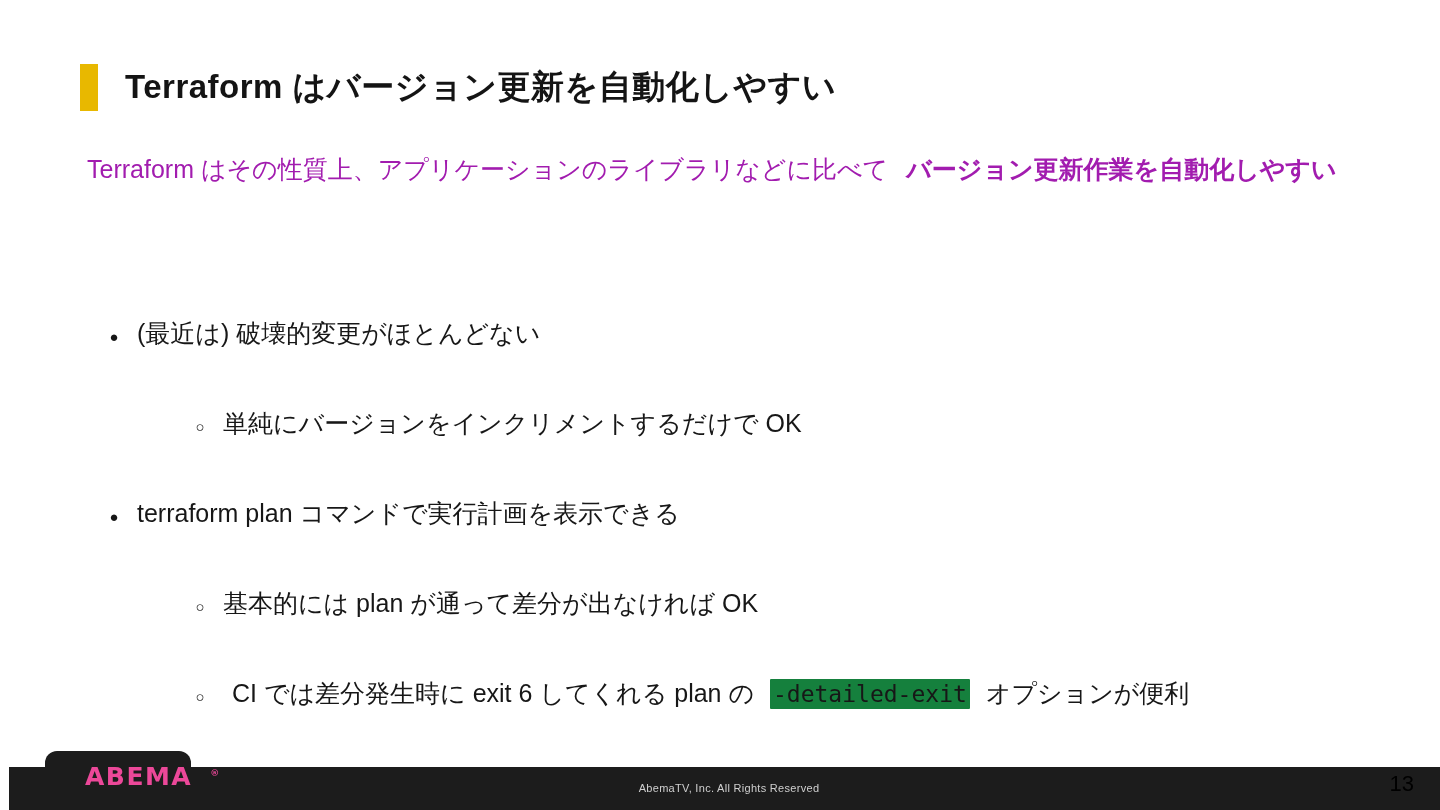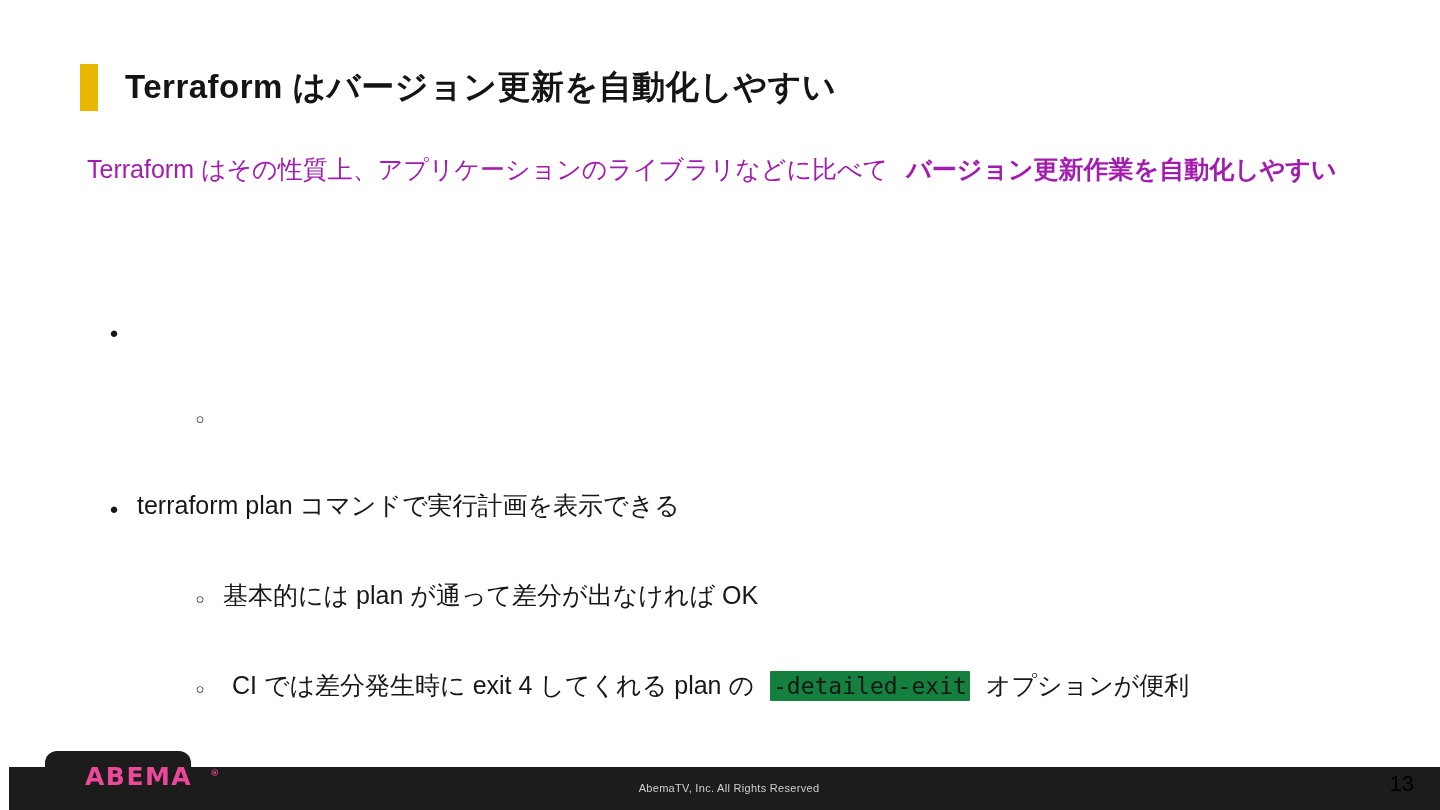--- a/index.html
+++ b/index.html
@@ -153,39 +153,41 @@
   </div>
 
   <div class="lead">
     <span>Terraform はその性質上、アプリケーションのライブラリなどに比べて</span><b>バージョン更新作業を自動化しやすい</b>
   </div>
 
   <div class="bullets">
 
     <div class="li level-1">
       <span class="marker">●</span>
-    </div>
-
-    <div class="li level-2">
-      <span class="marker">○</span>
+      <span class="txt">(最近は) 破壊的変更がほとんどない</span>
+    </div>
+
+    <div class="li level-2">
+      <span class="marker">○</span>
+      <span class="txt">単純にバージョンをインクリメントするだけで OK</span>
     </div>
 
     <div class="li level-1">
       <span class="marker">●</span>
       <span class="txt">terraform plan コマンドで実行計画を表示できる</span>
     </div>
 
     <div class="li level-2">
       <span class="marker">○</span>
       <span class="txt">基本的には plan が通って差分が出なければ OK</span>
     </div>
 
     <div class="li level-2">
       <span class="marker">○</span>
-      <span class="txt"><span>CI では差分発生時に exit 4 してくれる plan の </span><span class="code-hl">-detailed-exit</span><span> オプションが便利</span></span>
+      <span class="txt"><span>CI では差分発生時に exit 6 してくれる plan の </span><span class="code-hl">-detailed-exit</span><span> オプションが便利</span></span>
     </div>
 
     <div class="li level-1">
       <span class="marker">●</span>
     </div>
 
     <div class="li level-2">
       <span class="marker">○</span>
     </div>
 

